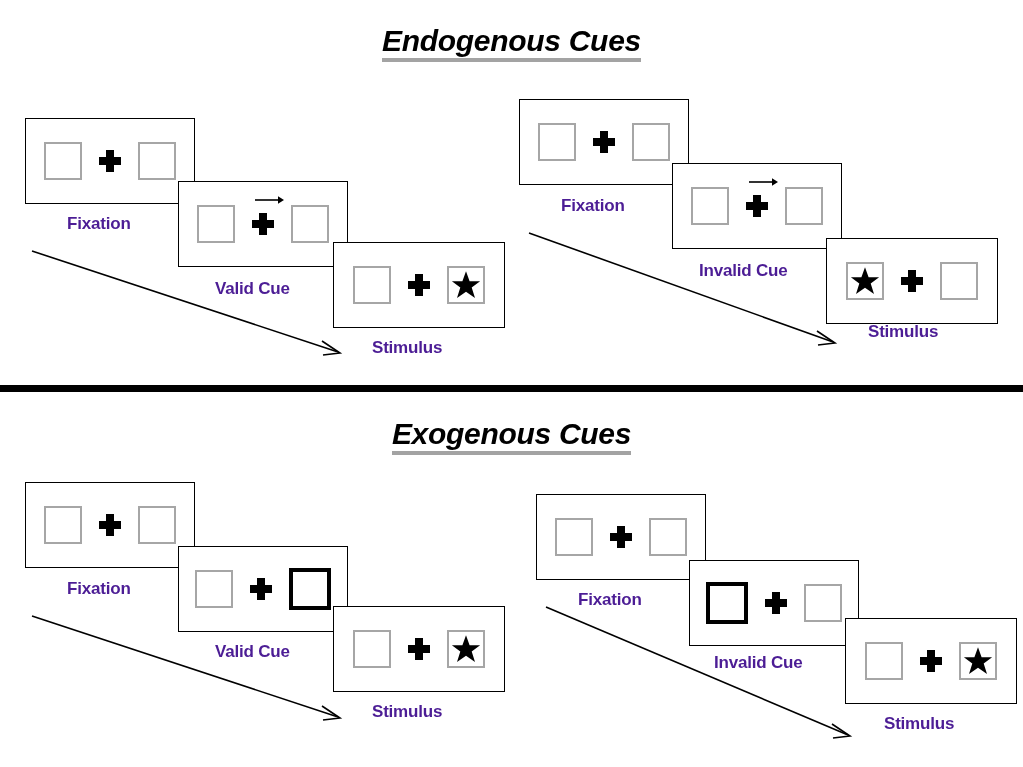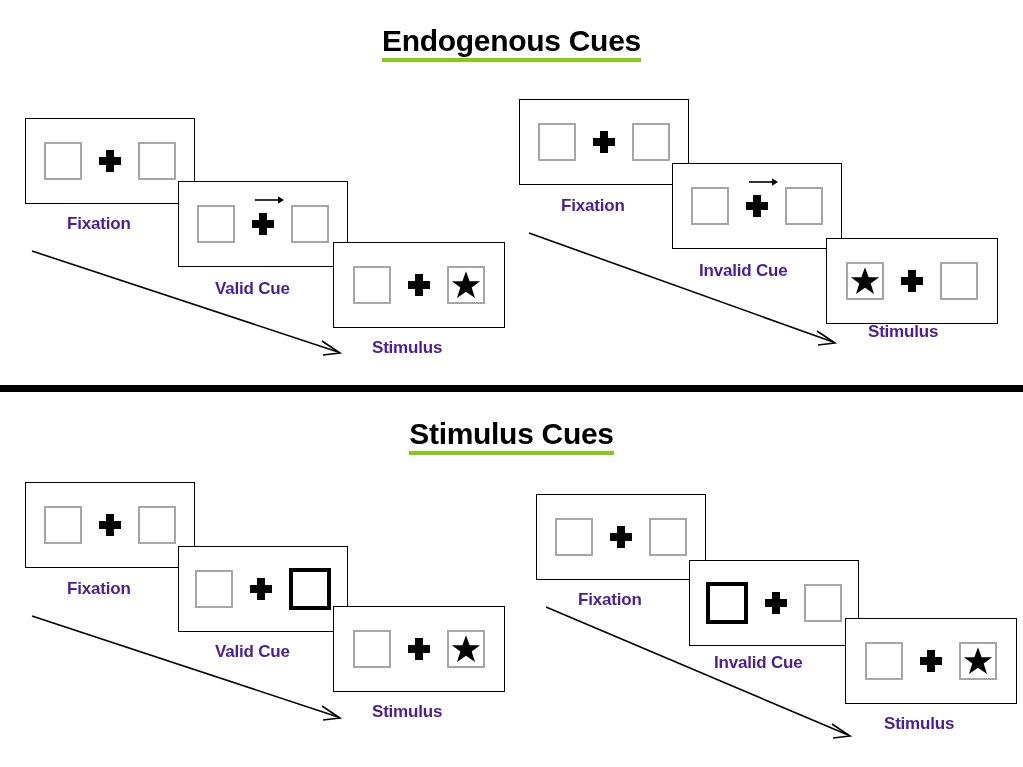--- a/index.html
+++ b/index.html
@@ -22,24 +22,25 @@
     position: absolute;
     left: 0;
     width: 1023px;
     text-align: center;
     font-size: 30px;
     font-weight: bold;
     letter-spacing: -0.3px;
     color: #000;
   }
   .section-title span.title-text {
-    border-bottom: 4px solid #84cc16;
+    border-bottom: 4px solid #a3a3a3;
     padding-bottom: 1px;
     display: inline-block;
     line-height: 1.05;
+    font-style: italic;
   }
 
   
   .divider {
     position: absolute;
     left: 0;
     width: 1023px;
     height: 7px;
     background: #000;
   }
@@ -227,21 +228,21 @@
 <div class="caption" style="left:868px; top:322px;">Stimulus</div>
 
 <svg class="time-arrow" style="left:527px; top:230px;" width="320" height="125" viewBox="0 0 320 125">
   <line x1="2" y1="3" x2="306" y2="112" stroke="#000" stroke-width="1.6"></line>
   <polyline points="290,101 308,113 291,115" fill="none" stroke="#000" stroke-width="1.6"></polyline>
 </svg>
 
 <div class="divider" style="top:385px;"></div>
 
 <div class="section-title" style="top:417px;">
-  <span class="title-text">Stimulus Cues</span>
+  <span class="title-text">Exogenous Cues</span>
 </div>
 
 <div class="frame" style="left:25px; top:482px; width:170px; height:86px;">
   <div class="frame-inner">
     <div class="box"></div>
     <div class="cross"></div>
     <div class="box"></div>
   </div>
 </div>
 <div class="caption" style="left:67px; top:579px;">Fixation</div>

